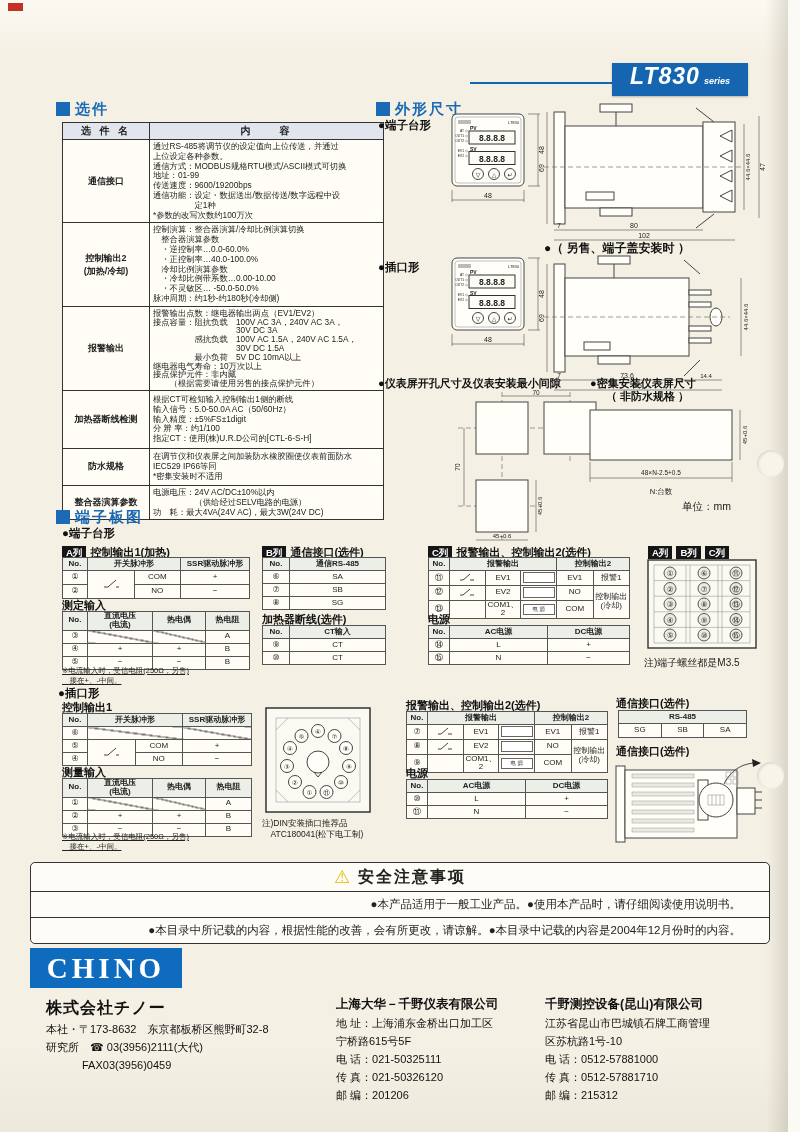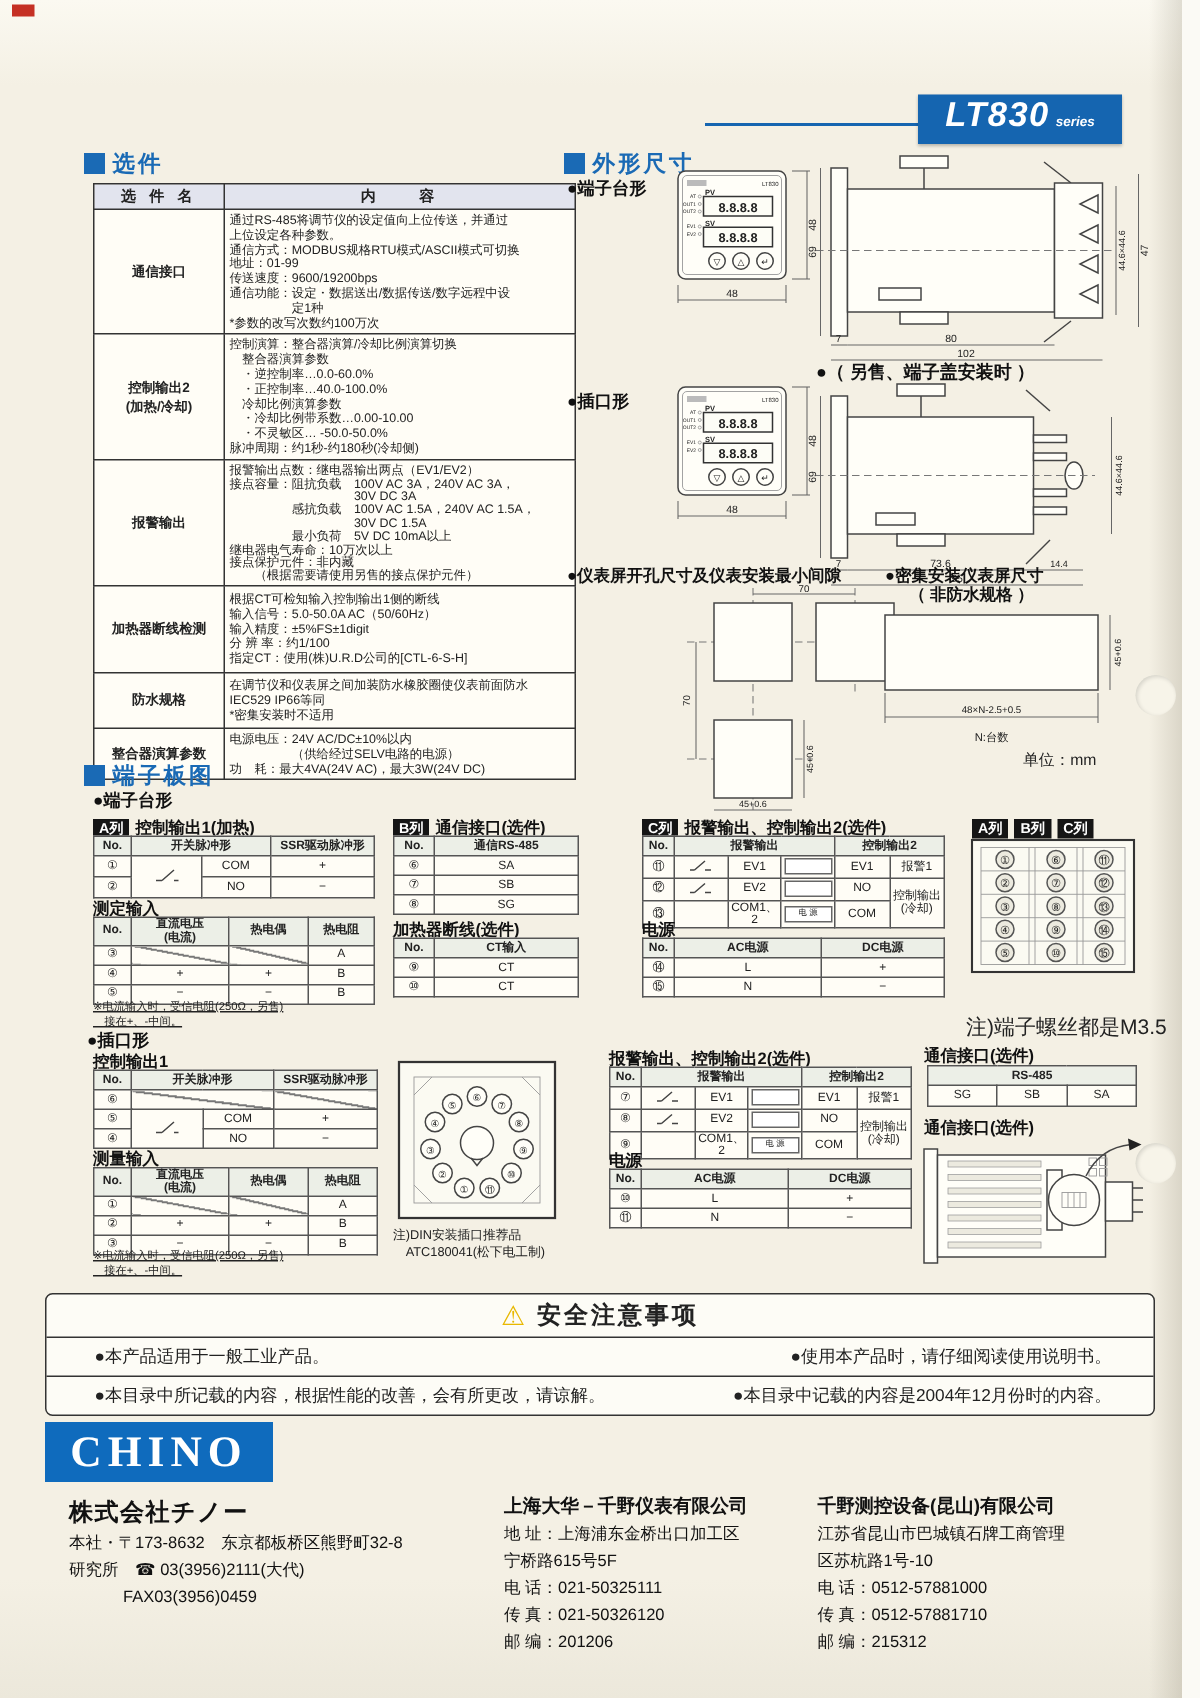--- a/index.html
+++ b/index.html
@@ -16,35 +16,35 @@
   .tag{display:inline-block;background:#151515;color:#fff;font-size:9.5px;font-weight:bold;padding:0 4px;line-height:13px;margin-right:4px;}
   .note{font-size:7.5px;color:#222;line-height:1.3;text-decoration:underline;}
   
   .t{border-collapse:collapse;background:#fffdf6;table-layout:fixed;padding-left:44px;}
   .t th,.t td{border:1px solid #555;font-size:8px;padding:0 1px;text-align:center;height:12px;line-height:1.1;overflow:hidden;}
   .t th{background:#ecefe7;font-weight:bold;}
   .dg{background:linear-gradient(to top right,transparent 47%,#777 47%,#777 53%,transparent 53%);}
   .bx{display:inline-block;width:30px;height:9px;border:1px solid #666;vertical-align:middle;font-size:5.5px;line-height:8px;background:#fff;}
   
   .opt{border-collapse:collapse;background:#fffdf6;width:322px;table-layout:fixed;}
-  .opt th{border:1.4px solid #333;background:#e2e4ee;font-size:10px;font-weight:bold;height:14px;letter-spacing:3px;}
+  .opt th{border:1.4px solid #333;background:#e2e4ee;font-size:10px;font-weight:bold;height:14px;letter-spacing:3px;font-family:Liberation Serif, serif;}
   .opt td{border:1.4px solid #333;vertical-align:middle;overflow:hidden;}
   .opt td.nm{width:84px;text-align:center;font-size:9px;font-weight:bold;}
   .opt td.ct{font-size:8.3px;line-height:9.8px;text-align:left;padding:2px 3px;}
   
   svg text{font-family:inherit;fill:#222;}
   .part{stroke:#444;stroke-width:1;fill:#fffef8;}
   .thin{stroke:#999;stroke-width:.6;fill:none;}
   .ln{stroke:#444;stroke-width:1;fill:none;}
   .dimline{stroke:#666;stroke-width:.7;fill:none;}
   .dash{stroke:#777;stroke-width:.7;fill:none;stroke-dasharray:5 3;}
   
   .safety{border:1.6px solid #333;border-radius:5px;background:#fdfcf6;}
   .safety .ti{display:flex;justify-content:center;align-items:center;height:28px;font-size:16px;font-weight:bold;letter-spacing:2px;}
-  .safety .row{display:flex;justify-content:space-between;border-top:1.2px solid #333;height:25px;align-items:center;padding:0 28px 0 32px;font-size:11.5px;}
+  .safety .row{display:flex;justify-content:flex-end;border-top:1.2px solid #333;height:25px;align-items:center;padding:0 28px 0 32px;font-size:11.5px;}
   .warn{color:#e8b800;font-size:18px;margin-right:6px;}
   
   .chino{background:#0f6bbd;color:#fff;display:flex;align-items:center;justify-content:center;
     font-family:"Liberation Serif","DejaVu Serif",serif;font-weight:bold;font-size:29px;letter-spacing:4px;}
   .fline{font-size:11px;line-height:18px;color:#111;}
   .fname{font-size:12.5px;font-weight:bold;color:#111;}
   .jpname{font-size:16px;font-weight:bold;color:#111;letter-spacing:1px;}
   .logoBox{background:#1565b0;color:#fff;display:flex;align-items:baseline;justify-content:center;box-shadow:0 1px 2px rgba(0,0,0,.25);}
   .logoBox .m{font-style:italic;font-weight:bold;font-size:23px;letter-spacing:1px;}
   .logoBox .s{font-style:italic;font-weight:bold;font-size:9px;margin-left:4px;}
@@ -505,21 +505,21 @@
     <text x="58" y="33.5" font-size="7.5" text-anchor="middle">⑦</text>
     <text x="58" y="49" font-size="7.5" text-anchor="middle">⑧</text>
     <text x="58" y="64.5" font-size="7.5" text-anchor="middle">⑨</text>
     <text x="58" y="80" font-size="7.5" text-anchor="middle">⑩</text>
     <text x="90" y="18" font-size="7.5" text-anchor="middle">⑪</text>
     <text x="90" y="33.5" font-size="7.5" text-anchor="middle">⑫</text>
     <text x="90" y="49" font-size="7.5" text-anchor="middle">⑬</text>
     <text x="90" y="64.5" font-size="7.5" text-anchor="middle">⑭</text>
     <text x="90" y="80" font-size="7.5" text-anchor="middle">⑮</text>
   </svg>
-  <div class="abs" style="left:644px;top:656px;font-size:14px;margin-top:20px;">注)端子螺丝都是M3.5</div>
+  <div class="abs" style="left:644px;top:656px;font-size:10px;">注)端子螺丝都是M3.5</div>
 
   <div class="abs lbl" style="left:58px;top:686px;">●插口形</div>
   <div class="abs tt" style="left:62px;top:700px;">控制输出1</div>
   <table class="abs t" style="left:62px;top:713px;width:190px;">
     <tbody>
         <tr>
           <th style="width:22px;">No.</th>
           <th colspan="2" style="width:92px;">开关脉冲形</th>
           <th>SSR驱动脉冲形</th>
         </tr>
@@ -664,21 +664,21 @@
         </tr>
     <tr>
           <td>⑪</td>
           <td>N</td>
           <td>−</td>
         </tr>
   </tbody>
     </table>
 
   <div class="abs tt" style="left:616px;top:696px;">通信接口(选件)</div>
-  <table class="abs t" style="left:618px;top:710px;width:140px;">
+  <table class="abs t" style="left:618px;top:710px;width:129px;">
     <tbody>
         <tr>
           <th colspan="3">RS-485</th>
         </tr>
     <tr style="height:14px;">
           <td>SG</td>
           <td>SB</td>
           <td>SA</td>
         </tr>
   </tbody>

